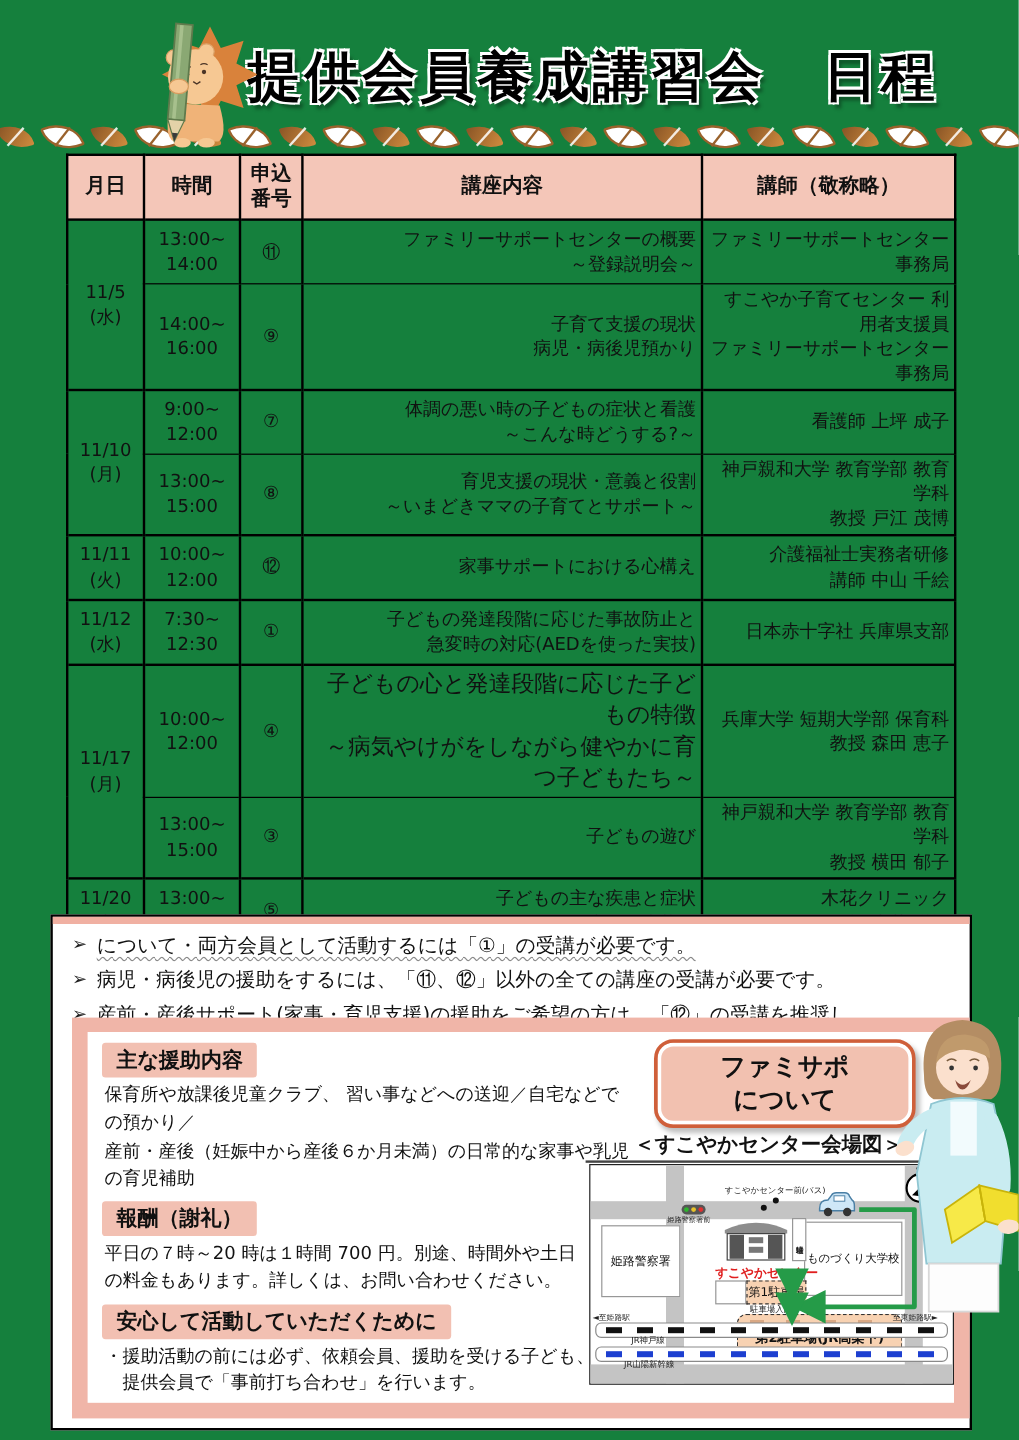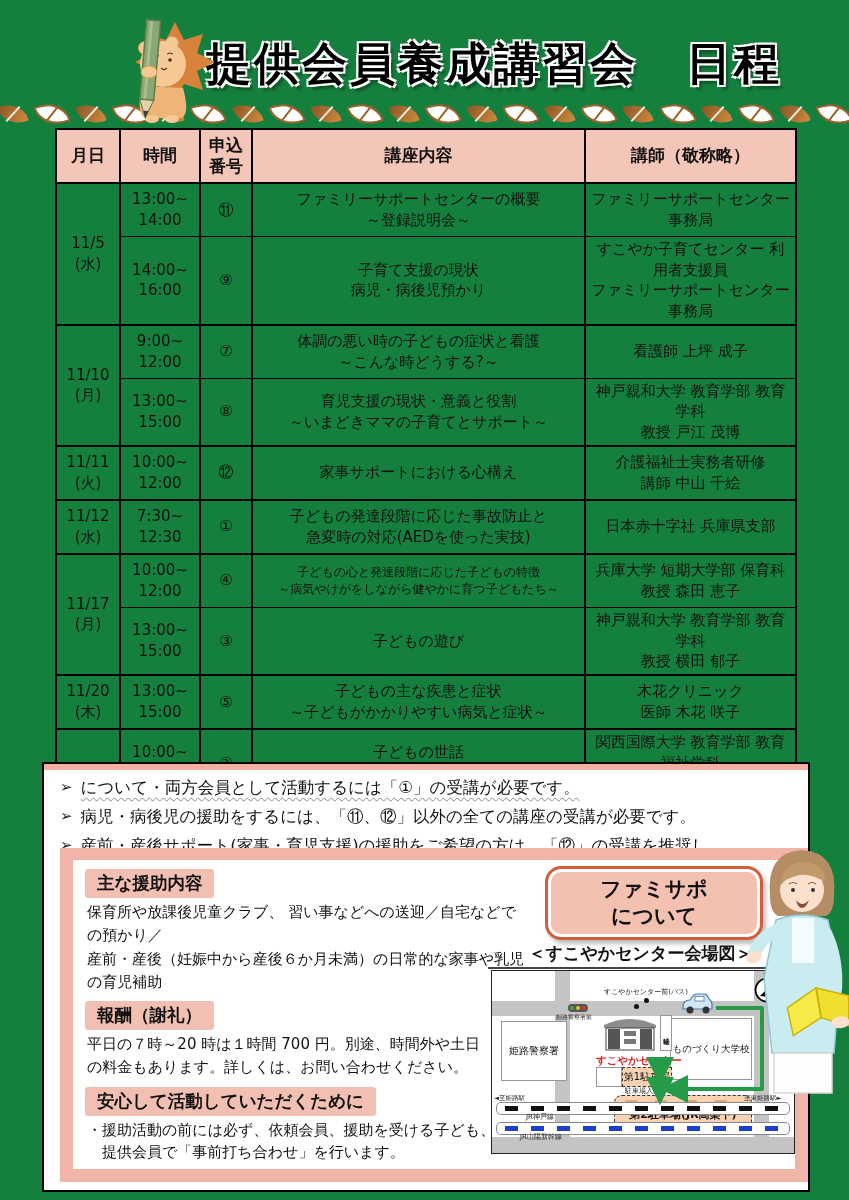--- a/index.html
+++ b/index.html
@@ -25,21 +25,21 @@
   
   table.sched{position:absolute;left:55px;top:128px;width:740px;border-collapse:collapse;table-layout:fixed;
     border:2.5px solid #000;}
   table.sched th{background:#f4c6b8;border:2px solid #000;border-bottom:2.5px solid #000;
     font-size:17px;font-weight:bold;height:50px;line-height:1.25;}
   table.sched td{border:1px solid #000;border-left-width:2px;border-right-width:2px;
     font-size:15px;line-height:1.38;height:48px;padding:2px 4px;vertical-align:middle;}
   tr.g td{border-top:2.5px solid #000;}
   td.c-date,td.c-time{text-align:center;font-size:15px;}
   td.c-no{text-align:center;font-size:18px;}
-  td.c-content,td.c-lect{text-align:center;padding-left:10px;}
+  td.c-content,td.c-lect{text-align:right;padding-left:10px;}
   col.w-date{width:64px;}col.w-time{width:80px;}col.w-no{width:52px;}col.w-content{width:333px;}col.w-lect{width:211px;}
 
   
   .bottom-box{position:absolute;left:42px;top:762px;width:764px;height:426px;border:2px solid #000;background:#fff;}
   .top-strip{position:absolute;left:0;top:0;width:100%;height:6px;background:#f0b0a2;}
   .notes{position:absolute;left:16px;top:12px;width:650px;}
   .note{display:flex;gap:8px;font-size:16.5px;line-height:1.45;margin-bottom:5px;}
   .note .mark{flex:0 0 auto;font-size:15px;padding-top:1px;color:#222;}
   .note.u .txt{text-decoration:underline wavy 1px #8a8a8a;text-underline-offset:4px;}
 
@@ -214,21 +214,21 @@
       <td class="c-content pre">子どもの発達段階に応じた事故防止と
 急変時の対応(AEDを使った実技)</td>
       <td class="c-lect pre">日本赤十字社 兵庫県支部</td>
     </tr>
     <tr class="g">
       <td class="c-date pre" rowspan="2">11/17
 (月)</td>
       <td class="c-time pre">10:00~
 12:00</td>
       <td class="c-no">④</td>
-      <td class="c-content pre" style="font-size:12px">子どもの心と発達段階に応じた子どもの特徴
+      <td class="c-content pre" style="font-size:19px">子どもの心と発達段階に応じた子どもの特徴
 ～病気やけがをしながら健やかに育つ子どもたち～</td>
       <td class="c-lect pre">兵庫大学 短期大学部 保育科
 教授 森田 恵子</td>
     </tr>
     <tr>
       <td class="c-time pre">13:00~
 15:00</td>
       <td class="c-no">③</td>
       <td class="c-content pre">子どもの遊び</td>
       <td class="c-lect pre">神戸親和大学 教育学部 教育学科

